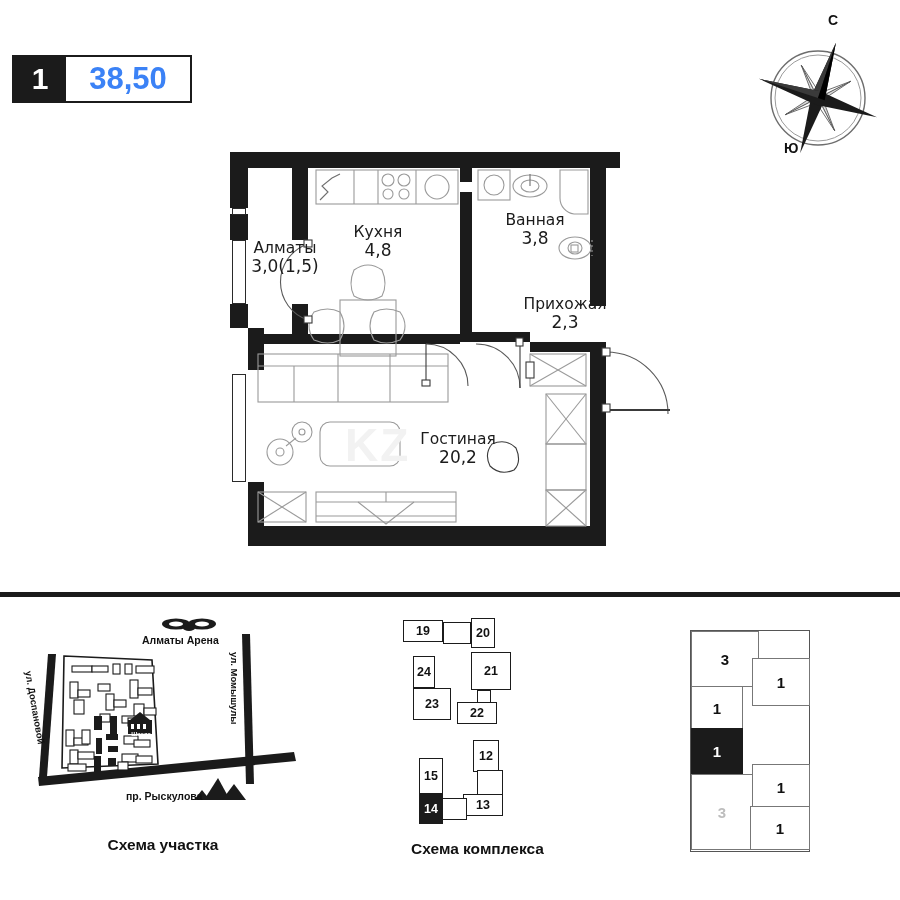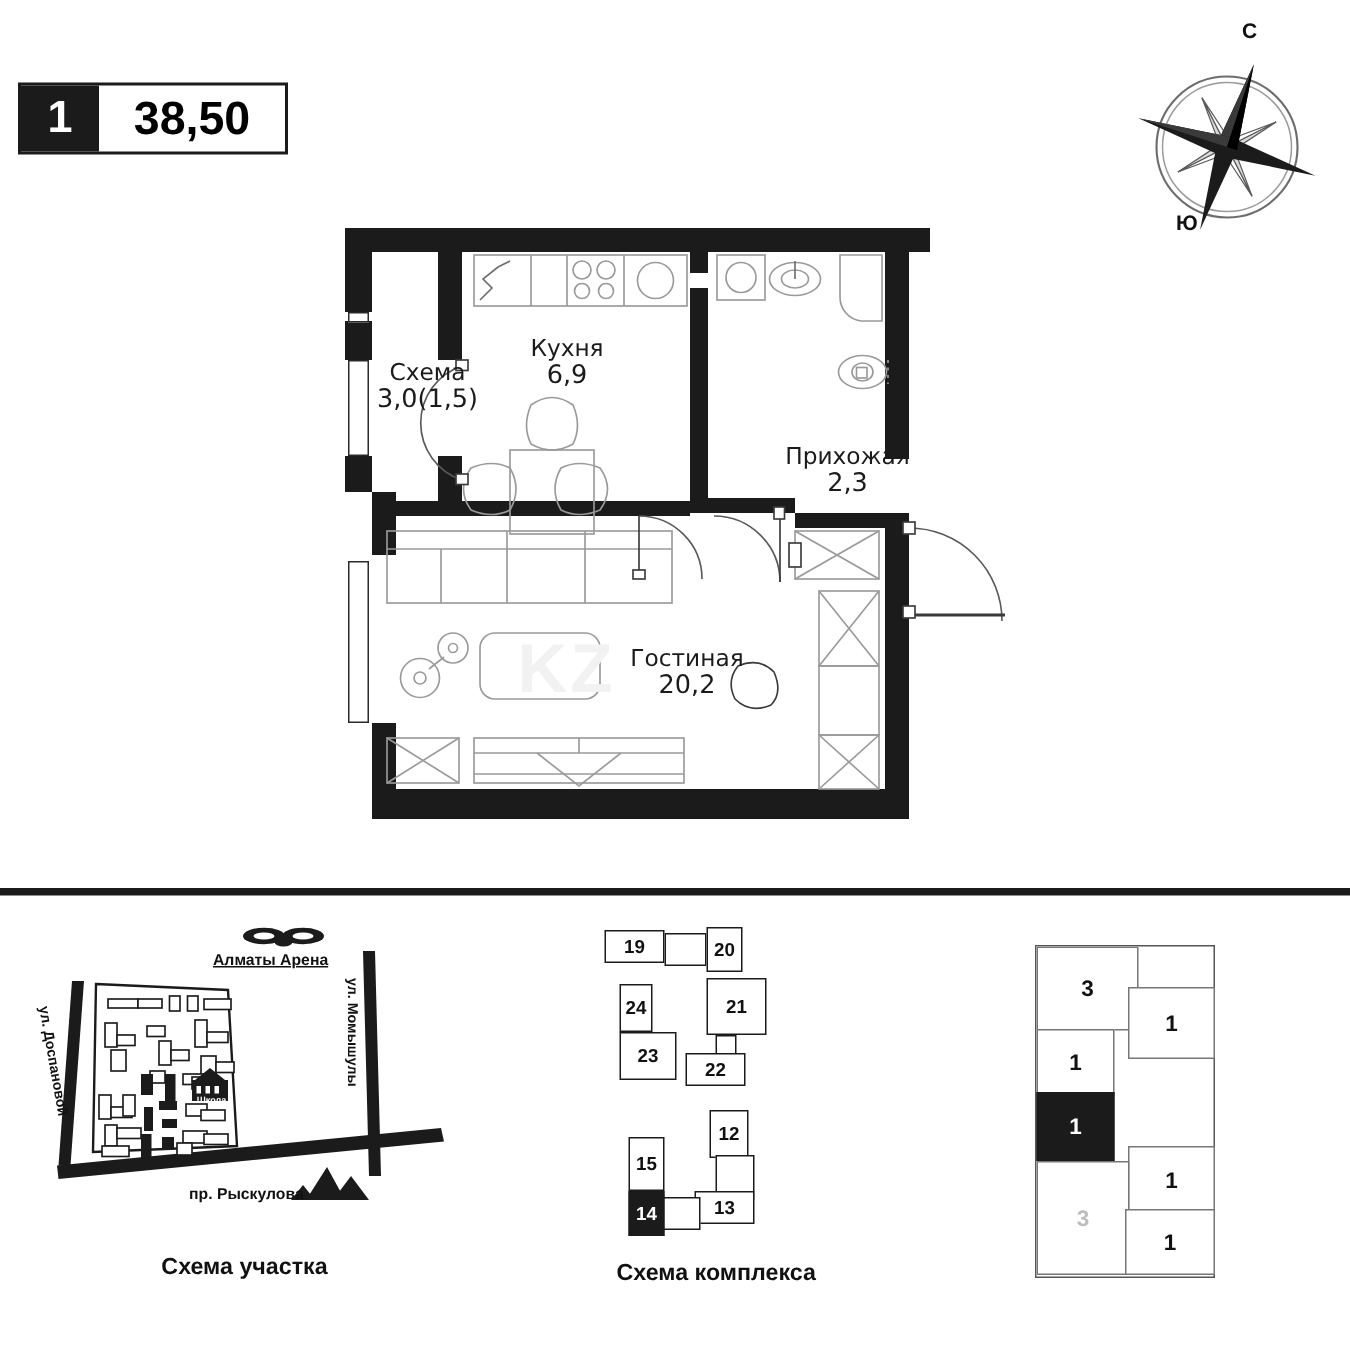--- a/index.html
+++ b/index.html
@@ -6,21 +6,21 @@
   body{width:900px;height:900px;position:relative;overflow:hidden;
        font-family:"Liberation Sans","DejaVu Sans",sans-serif;color:#111;}
   .abs{position:absolute;}
 
   
   #badge{left:12px;top:55px;width:180px;height:48px;border:2px solid #1b1b1b;
          display:flex;background:#fff;box-sizing:border-box;}
   #badge .rooms{width:52px;background:#1b1b1b;color:#fff;display:flex;
          align-items:center;justify-content:center;font-size:30px;font-weight:bold;}
   #badge .area{flex:1;display:flex;align-items:center;justify-content:center;
-         font-size:31px;font-weight:bold;letter-spacing:0px;color:#000000;}
+         font-size:31px;font-weight:bold;letter-spacing:0px;color:#3b82f6;}
 
   
   #compass{left:752px;top:12px;width:140px;height:150px;}
   #compass .lbl{position:absolute;font-size:14px;font-weight:bold;color:#111;}
   #compass .lbl.n{left:76px;top:0px;}
   #compass .lbl.s{left:32px;top:128px;}
 
   
   #plan{left:230px;top:152px;width:390px;height:394px;}
   #plan .w{position:absolute;background:#1b1b1b;}       
@@ -221,26 +221,30 @@
       <path d="M376 200 A 62 62 0 0 1 438 262" stroke="#5a5a5a"></path>
       <line x1="376" y1="258" x2="440" y2="258" stroke="#3a3a3a" stroke-width="2"></line>
       <rect x="372" y="196" width="8" height="8" fill="#fff" stroke="#3a3a3a"></rect>
       <rect x="372" y="252" width="8" height="8" fill="#fff" stroke="#3a3a3a"></rect>
 
       <rect x="296" y="210" width="8" height="16" fill="#fff" stroke="#3a3a3a"></rect>
     </g>
   </svg>
 
   <div class="room" style="left:0px;top:88px;width:110px;">
-    <div class="nm">Схема</div>
+    <div class="nm">Алматы</div>
     <div class="ar">3,0(1,5)</div>
   </div>
   <div class="room" style="left:98px;top:72px;width:100px;">
     <div class="nm">Кухня</div>
-    <div class="ar">6,9</div>
+    <div class="ar">4,8</div>
+  </div>
+  <div class="room" style="left:250px;top:60px;width:110px;">
+    <div class="nm">Ванная</div>
+    <div class="ar">3,8</div>
   </div>
   <div class="room" style="left:280px;top:144px;width:110px;">
     <div class="nm">Прихожая</div>
     <div class="ar">2,3</div>
   </div>
   <div class="room" style="left:168px;top:279px;width:120px;">
     <div class="nm">Гостиная</div>
     <div class="ar">20,2</div>
   </div>
 </div>
@@ -318,21 +322,21 @@
       <rect x="119" y="112" width="3" height="5" fill="#fff"></rect>
       <rect x="125" y="112" width="3" height="5" fill="#fff"></rect>
     </g>
 
     <g fill="#1b1b1b">
       <polygon points="186,188 200,166 212,188"></polygon>
       <polygon points="204,188 216,172 228,188"></polygon>
       <polygon points="176,188 184,178 192,188"></polygon>
     </g>
   </svg>
-  <div class="arena" style="left:124px;top:22px;text-decoration:underline;">Алматы Арена</div>
+  <div class="arena" style="left:124px;top:22px;">Алматы Арена</div>
   <div class="slbl" style="left:222px;top:40px;transform:rotate(90deg);transform-origin:left top;">ул. Момышулы</div>
   <div class="slbl" style="left:16px;top:58px;transform:rotate(80deg);transform-origin:left top;">ул. Доспановой</div>
   <div class="slbl" style="left:108px;top:178px;font-size:10.5px;text-align:center;">пр. Рыскулова</div>
   <div class="school" style="left:108px;top:119px;width:30px;color:#fff;">Школа</div>
 </div>
 <div class="cap" style="left:48px;top:836px;width:230px;">Схема участка</div>
 
 <div id="complex" class="abs">
   <div class="cb" style="left:18px;top:8px;width:40px;height:22px;">19</div>
   <div class="cb" style="left:58px;top:10px;width:28px;height:22px;"></div>

